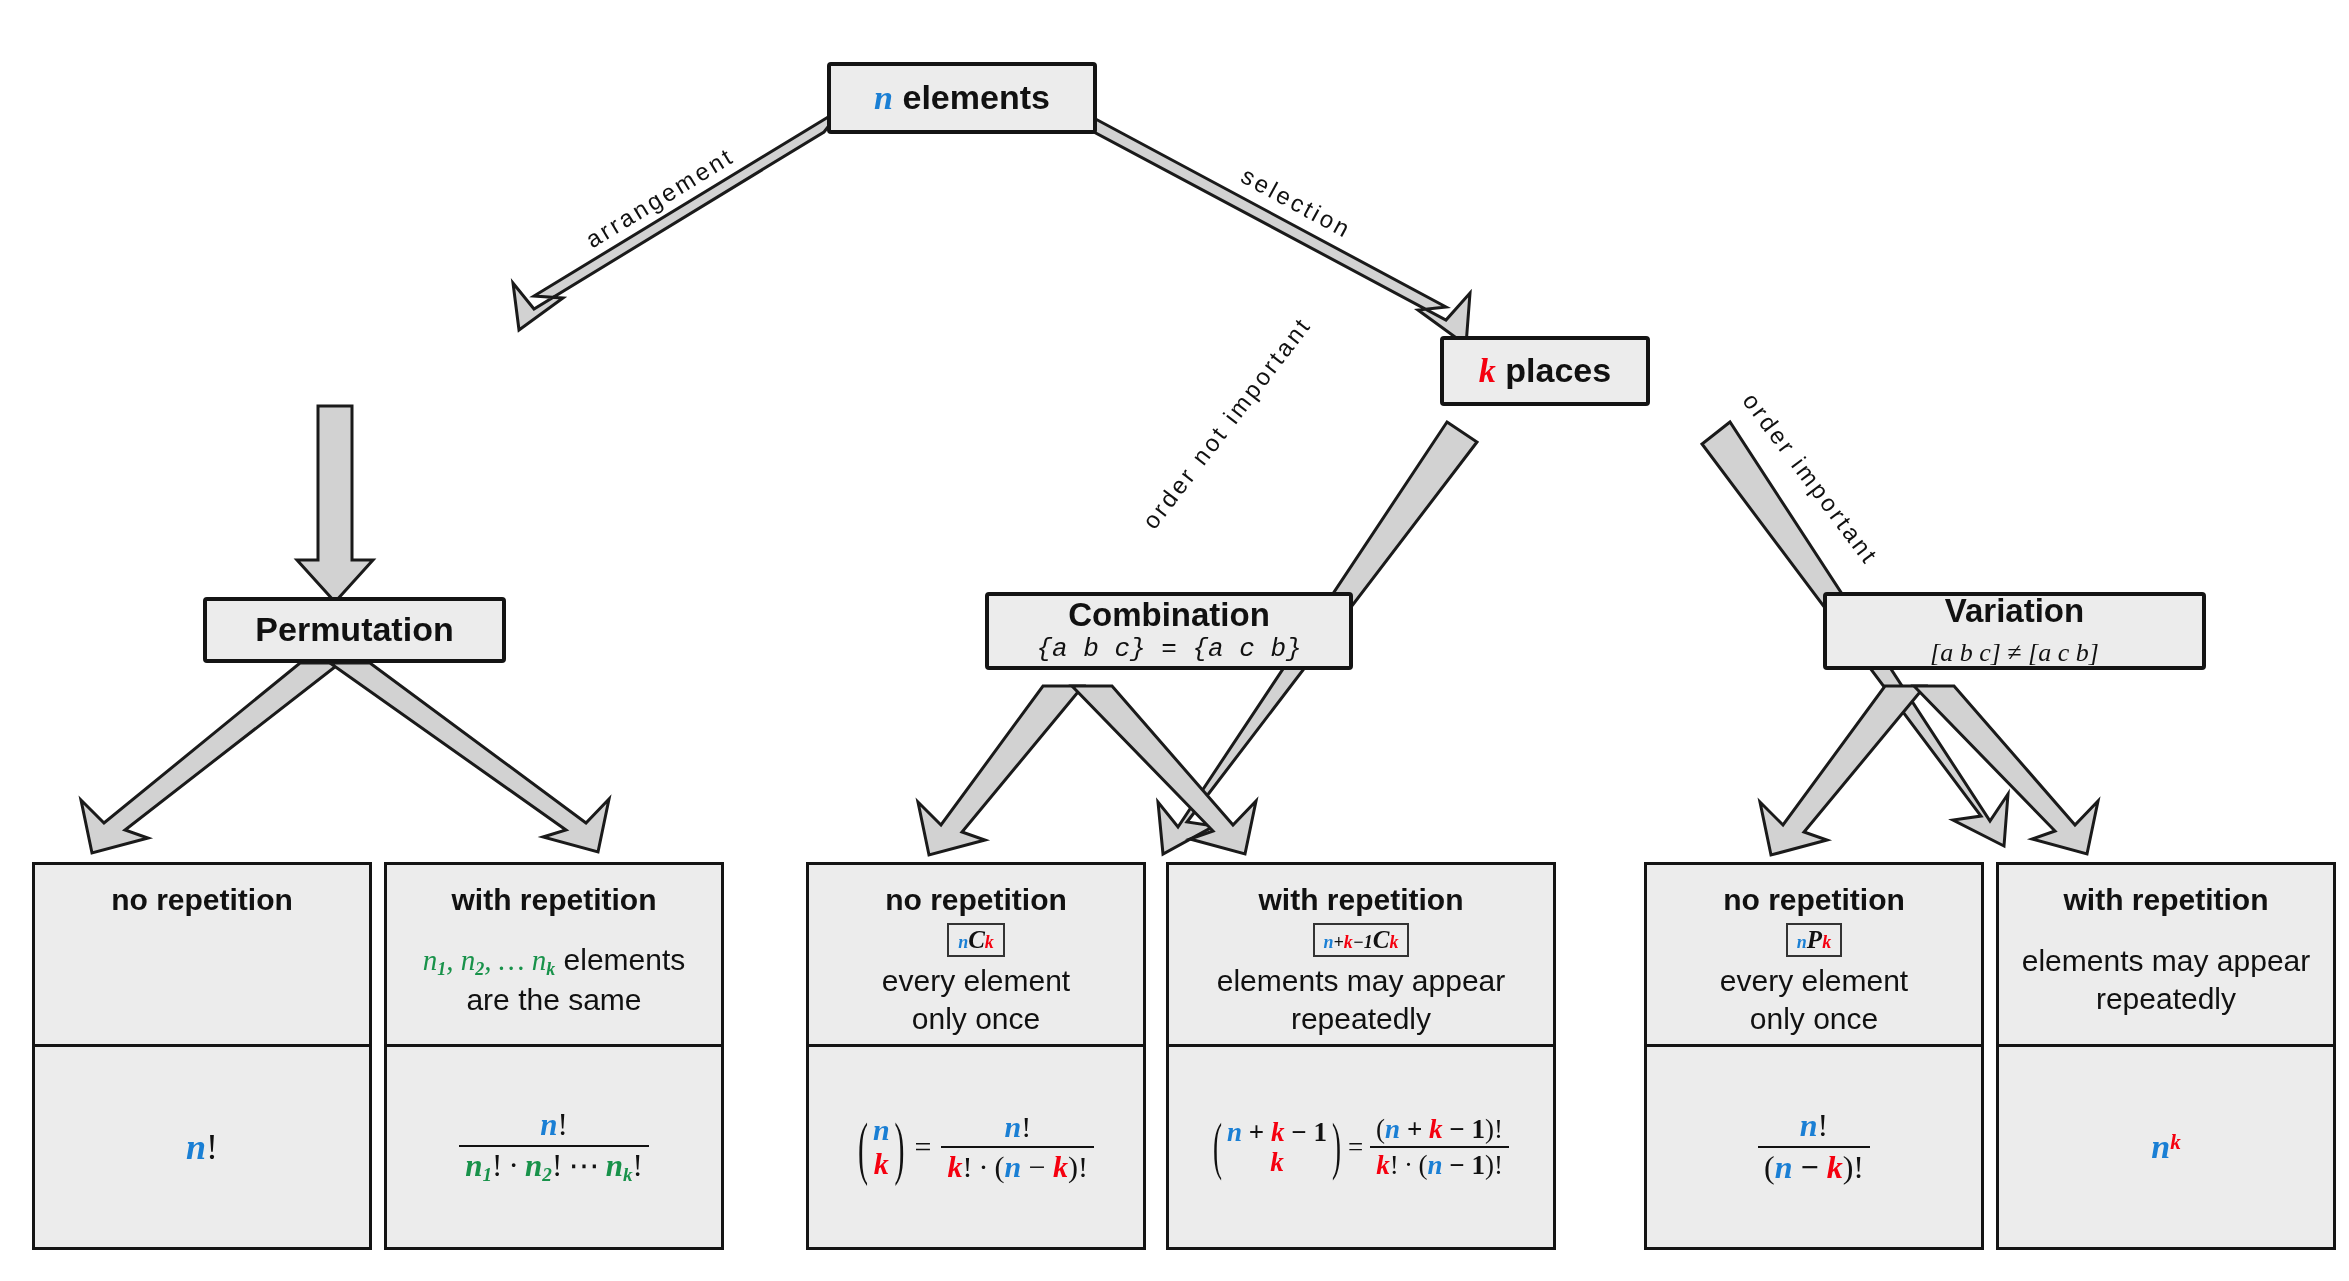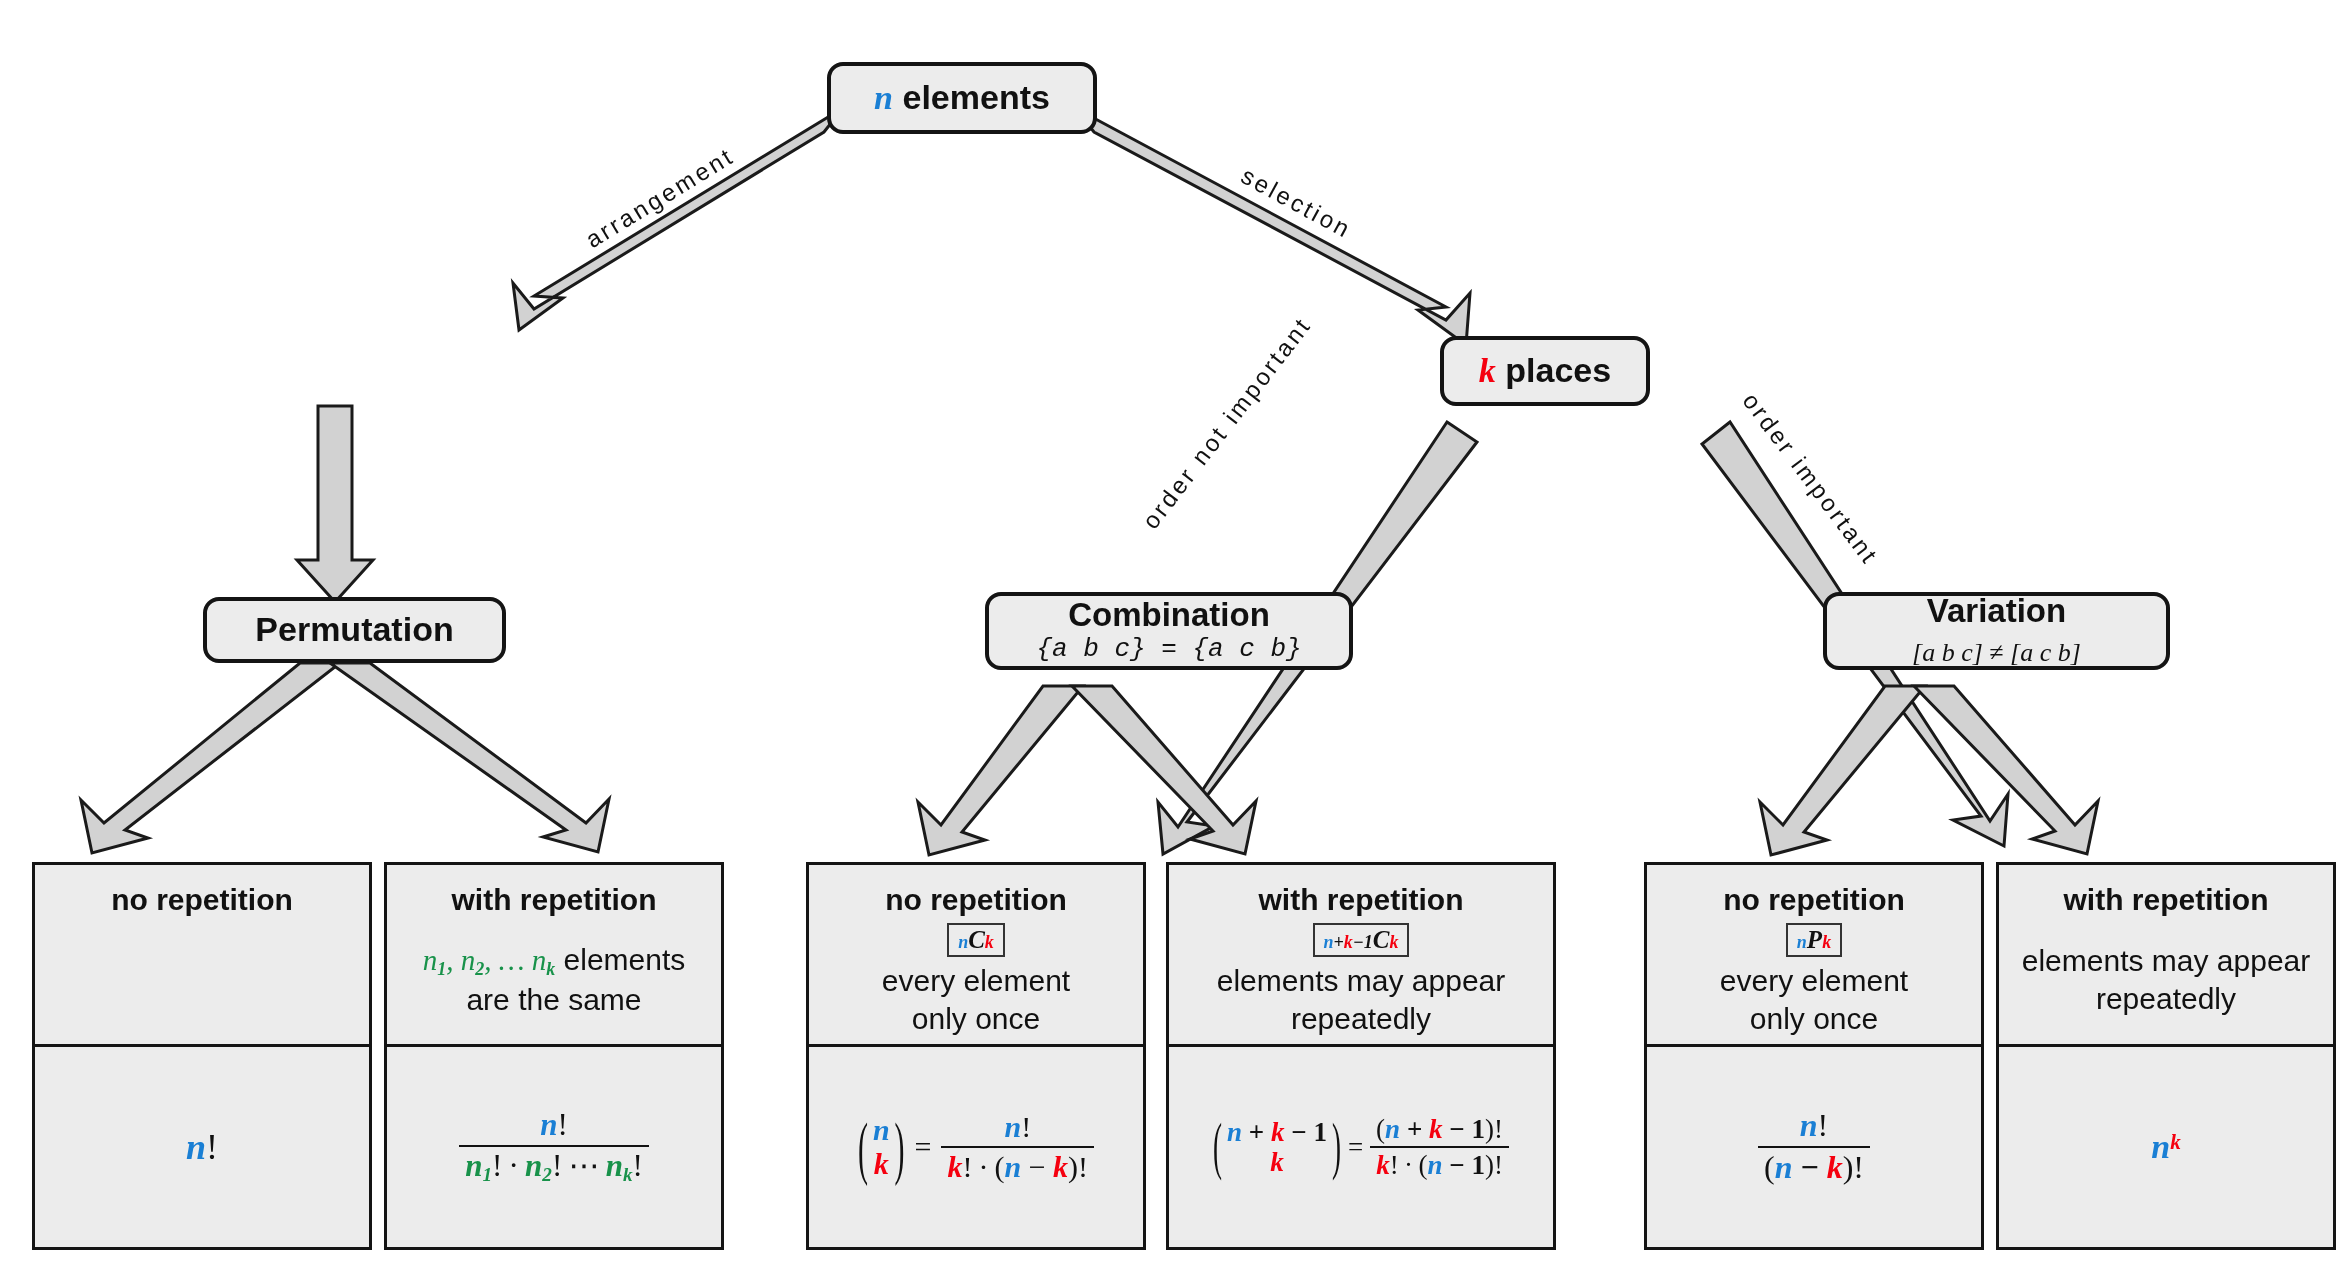--- a/index.html
+++ b/index.html
@@ -5,21 +5,21 @@
   html,body{margin:0;padding:0;background:#fff;}
   body{width:2349px;height:1281px;font-family:"Liberation Sans",sans-serif;}
   #stage{position:relative;width:2349px;height:1281px;overflow:hidden;background:#fff;}
   svg#edges{position:absolute;left:0;top:0;width:2349px;height:1281px;}
 
   
   .node{
     position:absolute;
     background:#ececec;
     border:4px solid #141414;
-    border-radius:16px;
+    border-radius:4px;
     box-sizing:border-box;
     display:flex;flex-direction:column;
     align-items:center;justify-content:center;
     text-align:center;
     z-index:5;
   }
   .node .title{font-weight:bold;color:#111;line-height:1.05;white-space:nowrap;}
   .node .sub{font-family:"Liberation Serif",serif;font-style:italic;color:#111;white-space:nowrap;}
 
   
@@ -140,21 +140,21 @@
 
   <div class="node" style="left:203px;top:597px;width:303px;height:66px;">
     <div class="title" style="font-size:34px;">Permutation</div>
   </div>
 
   <div class="node" style="left:985px;top:592px;width:368px;height:78px;">
     <div class="title" style="font-size:33px;">Combination</div>
     <div class="sub" style="font-size:26px;margin-top:1px;font-family:Liberation Mono, monospace;">{a b c} = {a c b}</div>
   </div>
 
-  <div class="node" style="left:1823px;top:592px;width:347px;height:78px;">
+  <div class="node" style="left:1823px;top:592px;width:383px;height:78px;">
     <div class="title" style="font-size:33px;">Variation</div>
     <div class="sub" style="font-size:26px;margin-top:10px;">[a b c] ≠ [a c b]</div>
   </div>
 
   <div class="leaf" style="left:32px;top:862px;width:340px;height:388px;">
     <div class="leaf-top">
       <div class="leaf-head">no repetition</div>
     </div>
     <div class="leaf-formula">
       <span style="font-size:36px;"><span class="mi blue">n</span><span class="bang">!</span></span>

